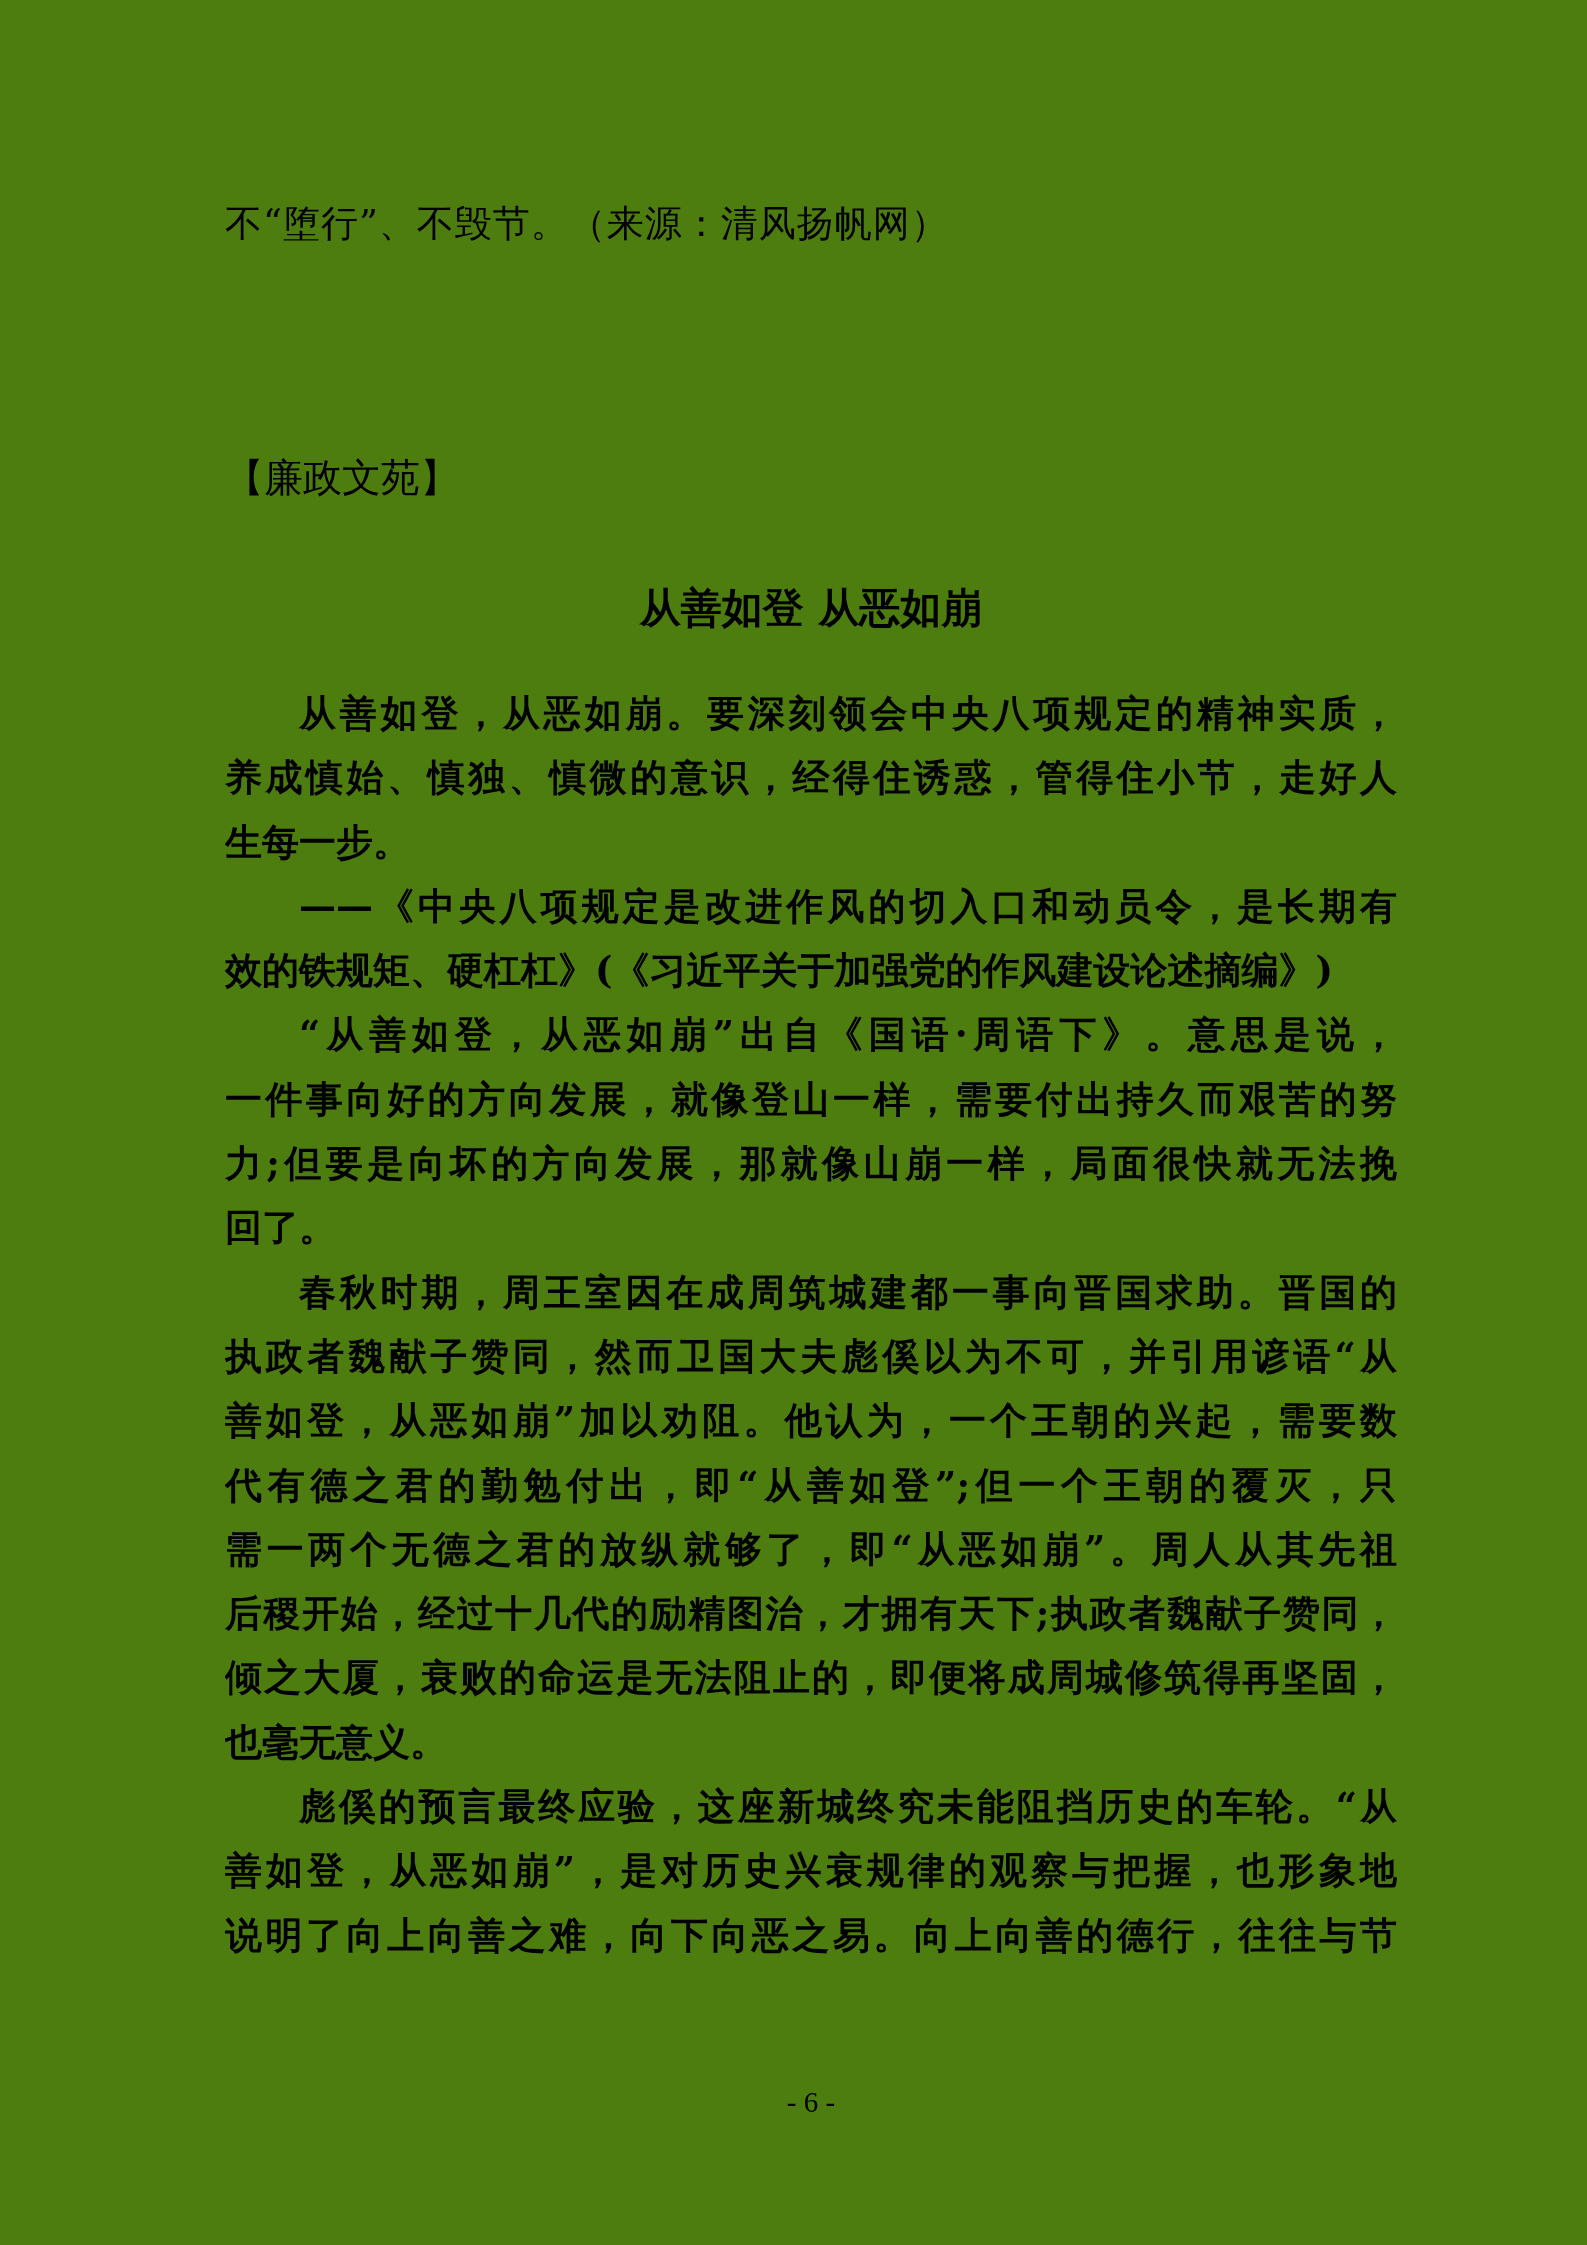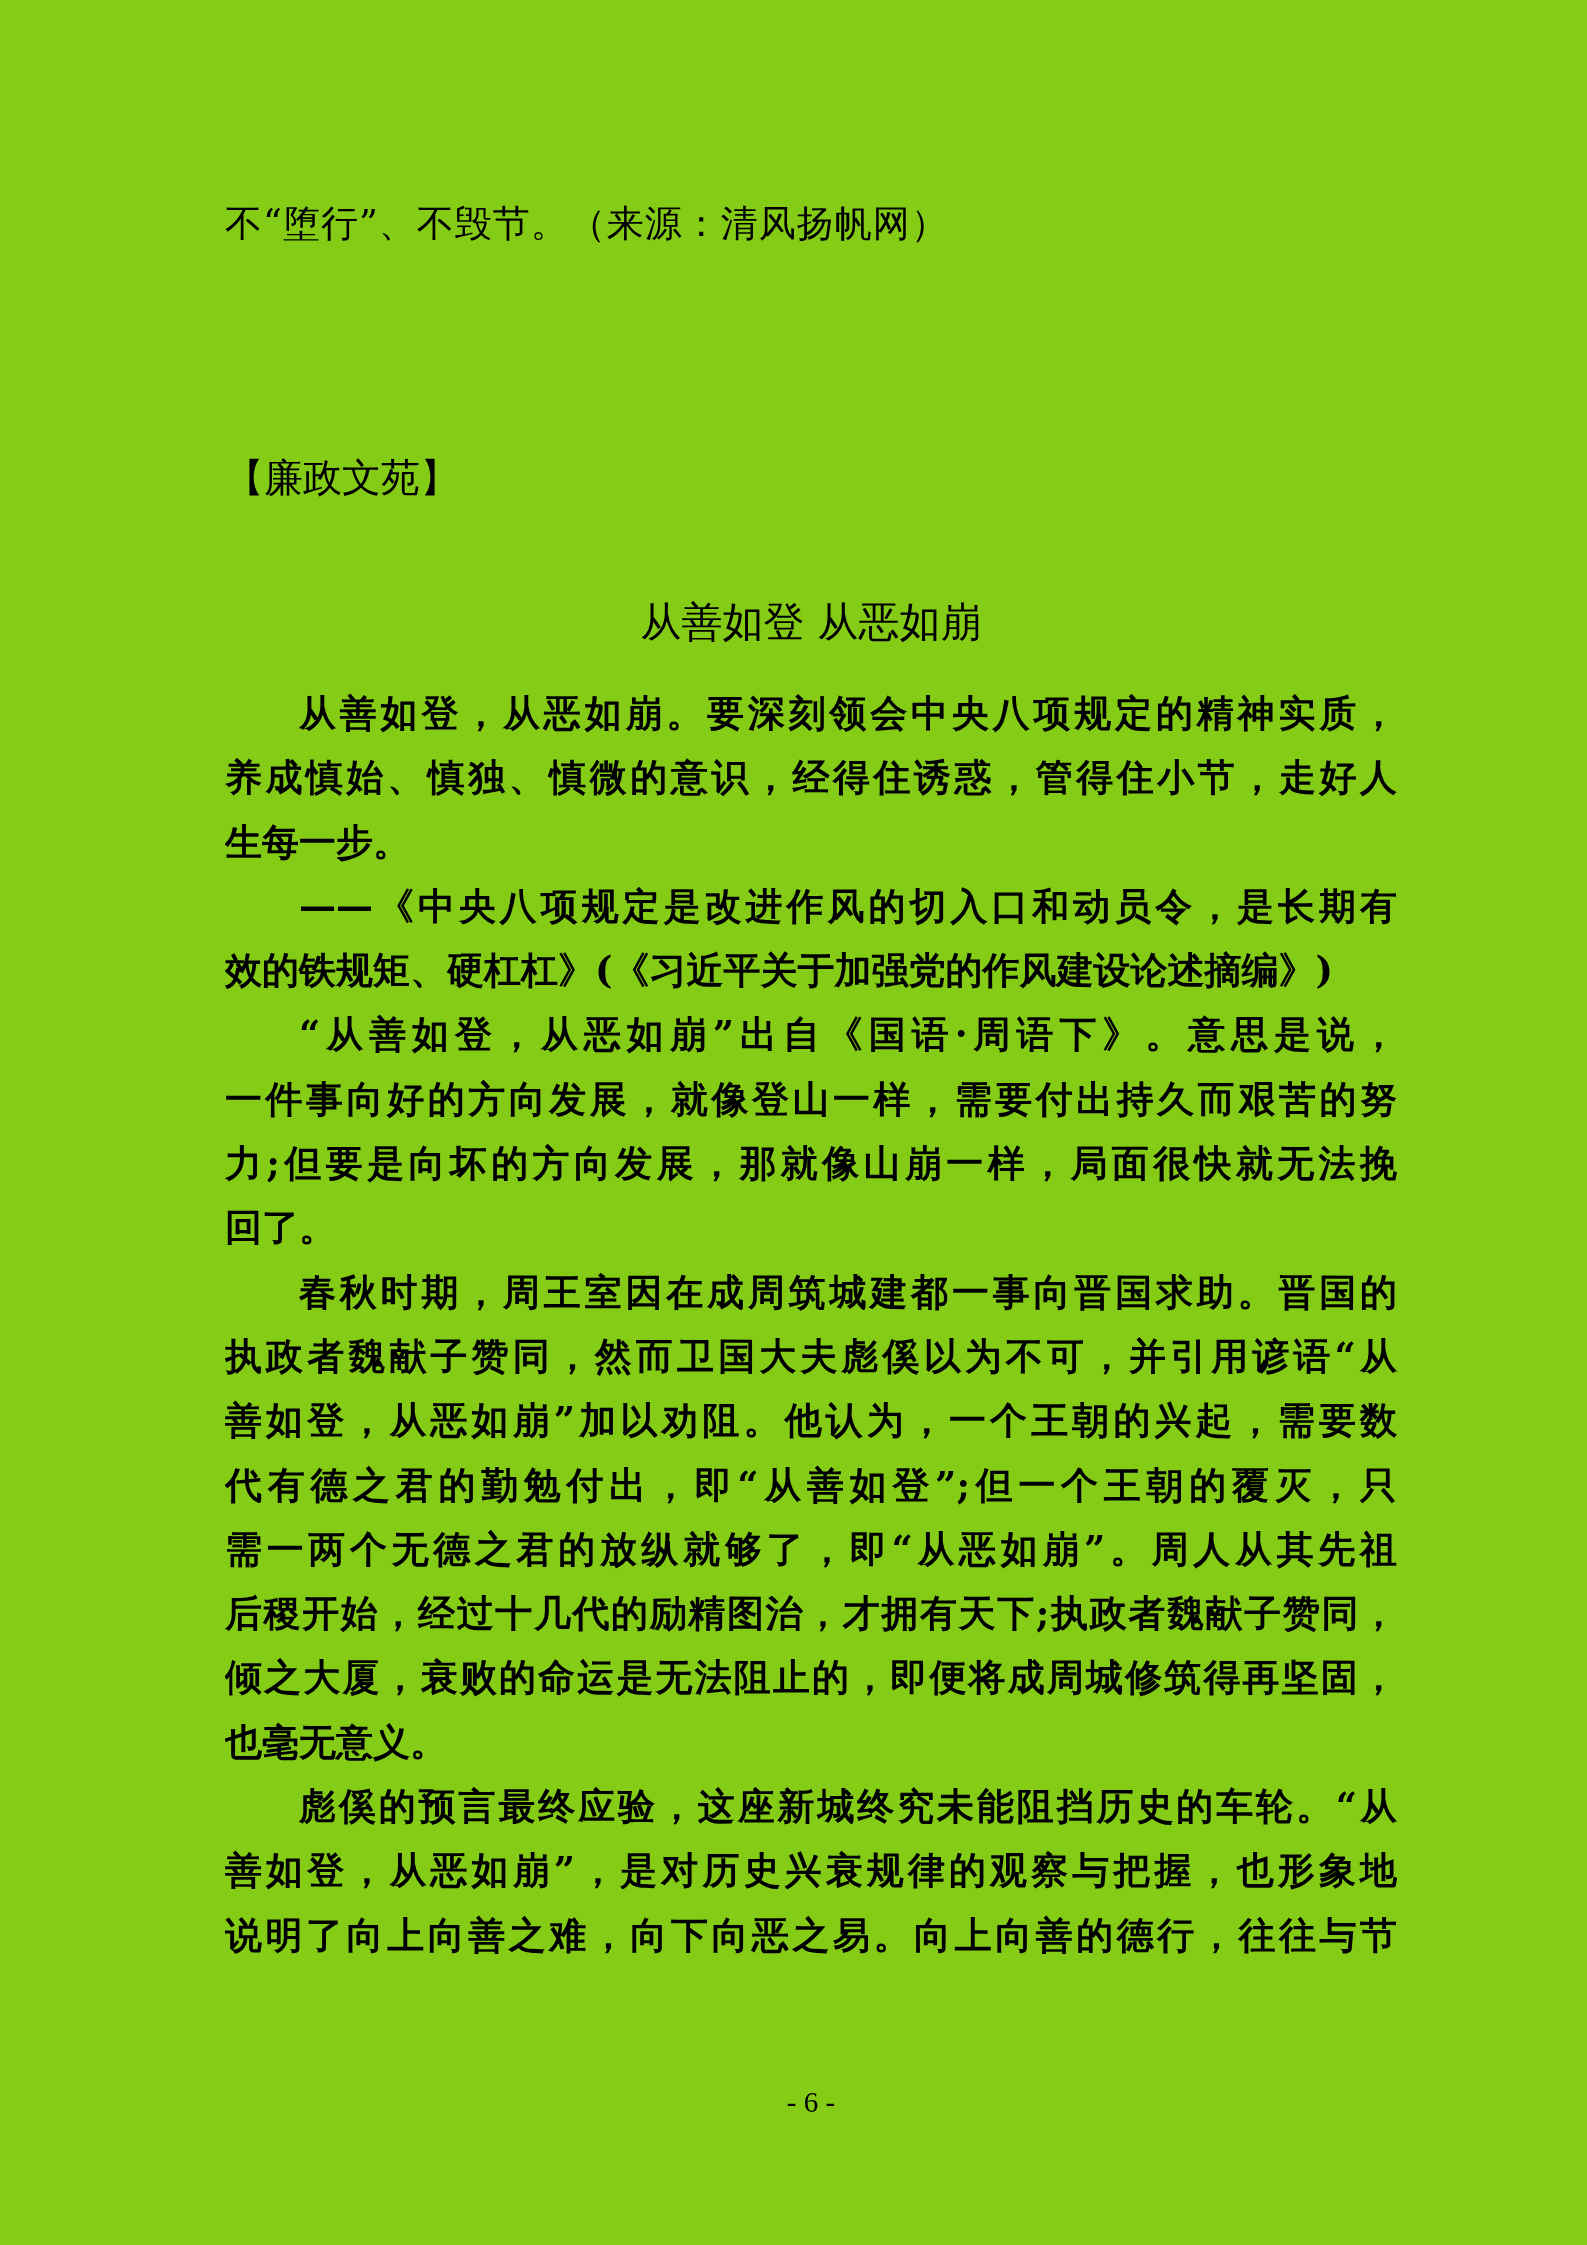--- a/index.html
+++ b/index.html
@@ -4,21 +4,21 @@
 <style>
   html, body {
     margin: 0;
     padding: 0;
     background: #ffffff;
   }
   .page {
     position: relative;
     width: 1587px;
     height: 2245px;
-    background: #84cc16;
+    background: #4d7c0f;
     color: #000000;
     font-family: "DejaVu Serif", serif;
     overflow: hidden;
   }
   .abs {
     position: absolute;
     left: 225px;
     width: 1172px;
   }
   .topline {
@@ -28,23 +28,23 @@
     letter-spacing: 1px;
     white-space: nowrap;
   }
   .section-header {
     top: 452px;
     font-size: 39px;
     line-height: 52px;
     white-space: nowrap;
   }
   .article-title {
-    top: 596px;
+    top: 582px;
     font-size: 41px;
-    font-weight: normal;
+    font-weight: bold;
     text-align: center;
     line-height: 52px;
     white-space: nowrap;
   }
   .body-block {
     top: 681px;
   }
   .bl {
     height: 64.3px;
     line-height: 64.3px;

